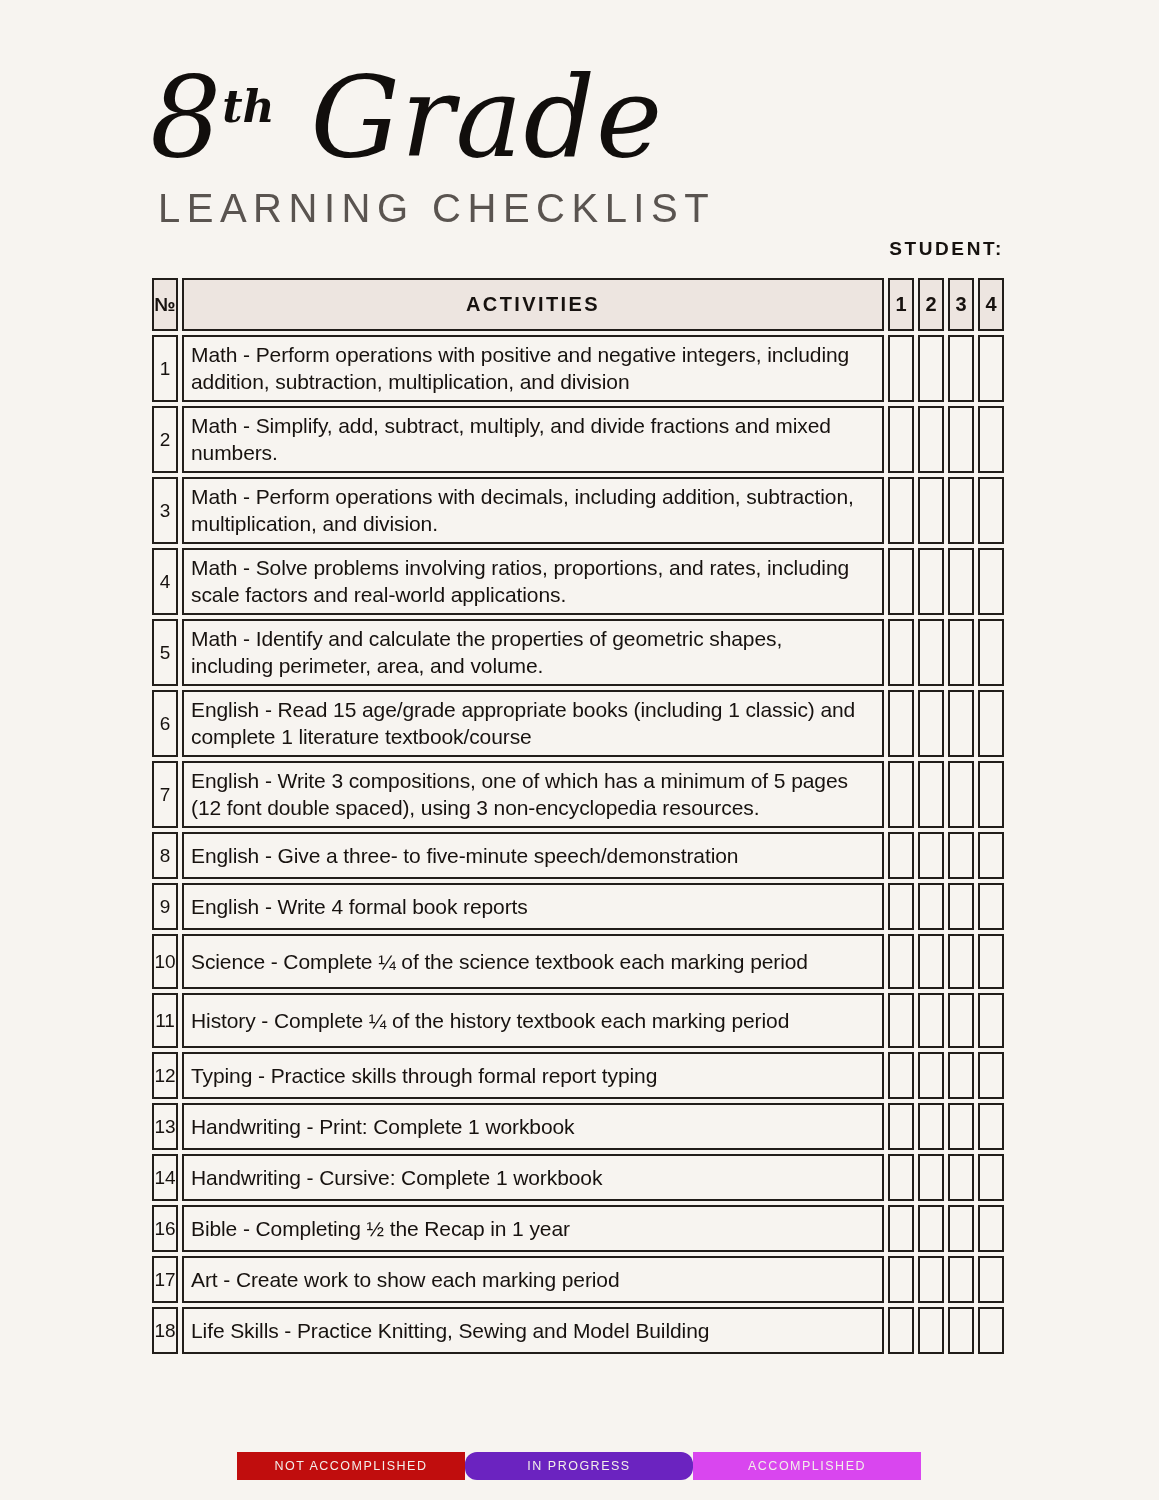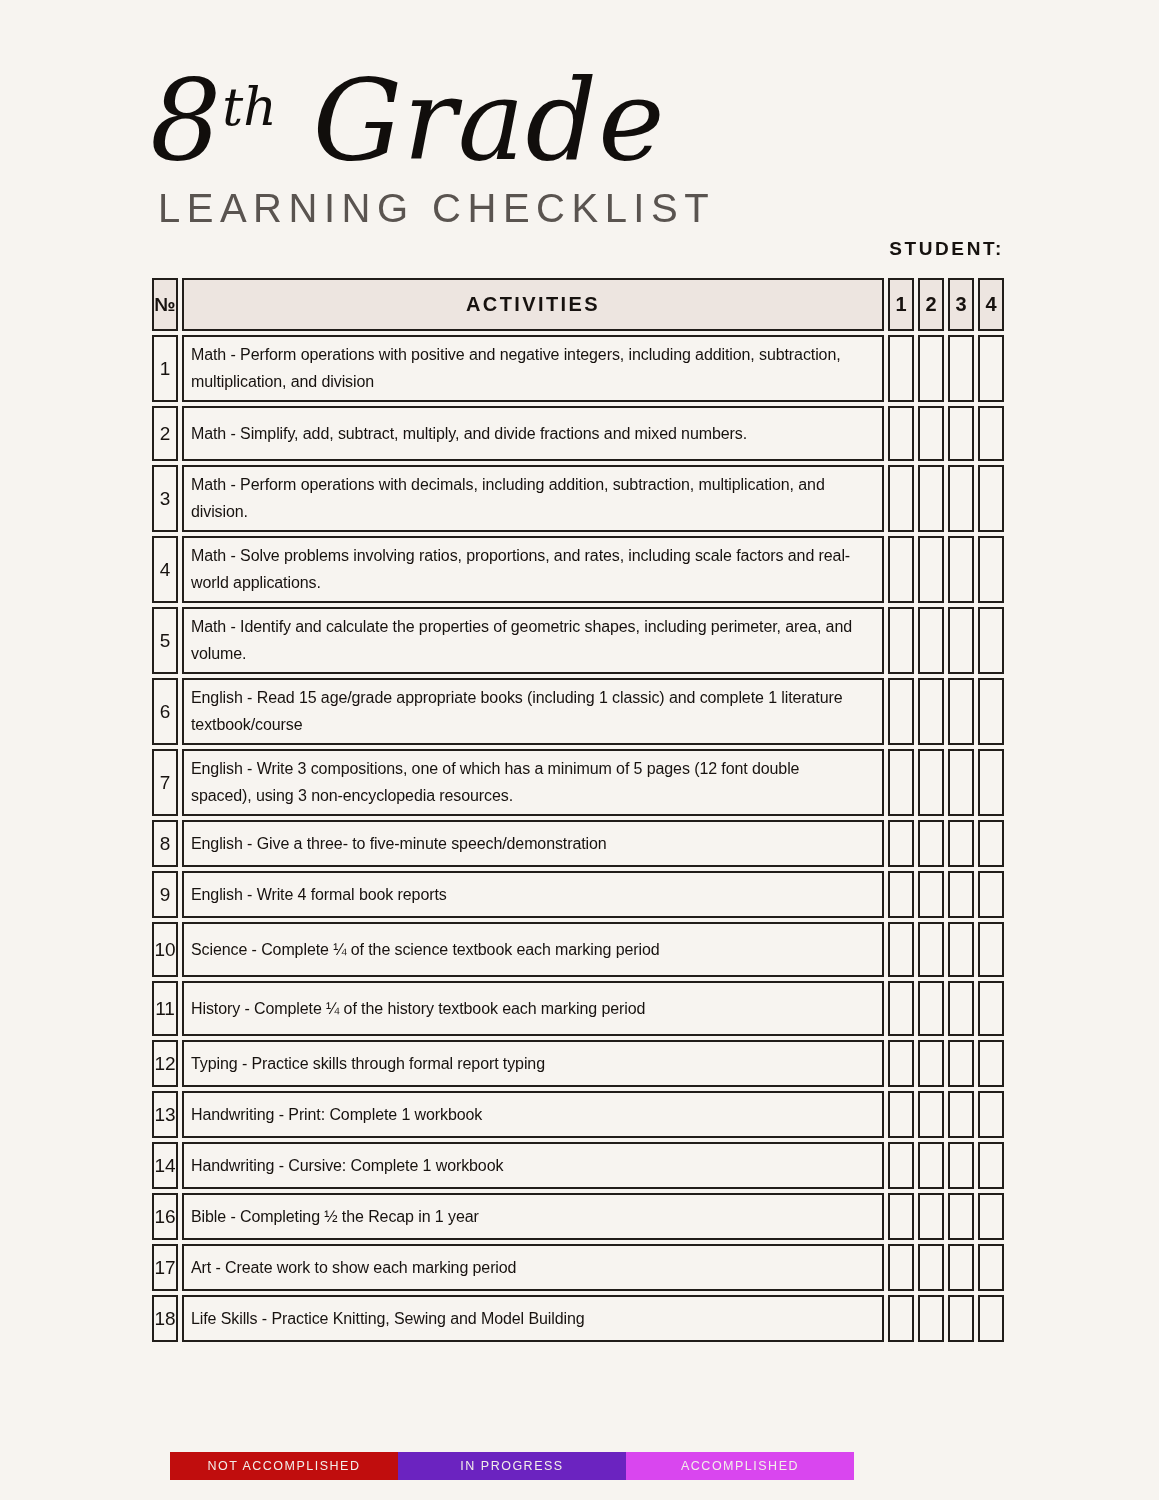--- a/index.html
+++ b/index.html
@@ -32,23 +32,24 @@
     font-size: 104px;
     line-height: 130px;
     color: #110E0C;
     white-space: nowrap;
     letter-spacing: 1px;
   }
   .title-script .num {
     font-size: 112px;
   }
   .title-script .ord {
-    font-size: 52px;
+    font-size: 44px;
     vertical-align: 34px;
     letter-spacing: 0;
+    font-weight: bold;
   }
   .title-script .word {
     margin-left: 36px;
     font-size: 112px;
   }
 
   .subtitle {
     position: absolute;
     left: 158px;
     top: 186px;
@@ -111,21 +112,21 @@
     justify-content: center;
     font-size: 19px;
     color: #17120F;
   }
   .c-act {
     flex: 1;
     margin-left: 4px;
     padding: 4px 25px 5px 7px;
     display: flex;
     align-items: center;
-    font-size: 16px;
+    font-size: 21px;
     line-height: 27px;
     color: #17120F;
     letter-spacing: -0.1px;
   }
   .c-box {
     width: 26px;
     min-width: 26px;
     margin-left: 4px;
   }
 
@@ -156,21 +157,21 @@
   .h1 .cell { min-height: 55px; }
   .h2 .cell { min-height: 47px; }
 
   
   .legend {
     position: absolute;
     left: 170px;
     top: 1452px;
     width: 818px;
     display: flex;
-    justify-content: flex-start;
+    justify-content: center;
   }
   .legend-item {
     width: 228px;
     height: 28px;
     display: flex;
     align-items: center;
     justify-content: center;
     font-size: 12.5px;
     letter-spacing: 1.5px;
     color: #F3EEEA;
@@ -336,17 +337,17 @@
           <div class="cell c-box"></div>
           <div class="cell c-box"></div>
           <div class="cell c-box"></div>
           <div class="cell c-box"></div>
         </div>
       </div>
   </div>
 
   <div class="legend">
     <div class="legend-item" style="background: rgb(192, 13, 13);">NOT ACCOMPLISHED</div>
-    <div class="legend-item" style="background: rgb(107, 35, 192);">IN PROGRESS</div>
+    <div class="legend-item" style="background: rgb(107, 35, 192); border-radius: 12px;">IN PROGRESS</div>
     <div class="legend-item" style="background: #d946ef;">ACCOMPLISHED</div>
   </div>
 
 </div>
 
 </body></html>

